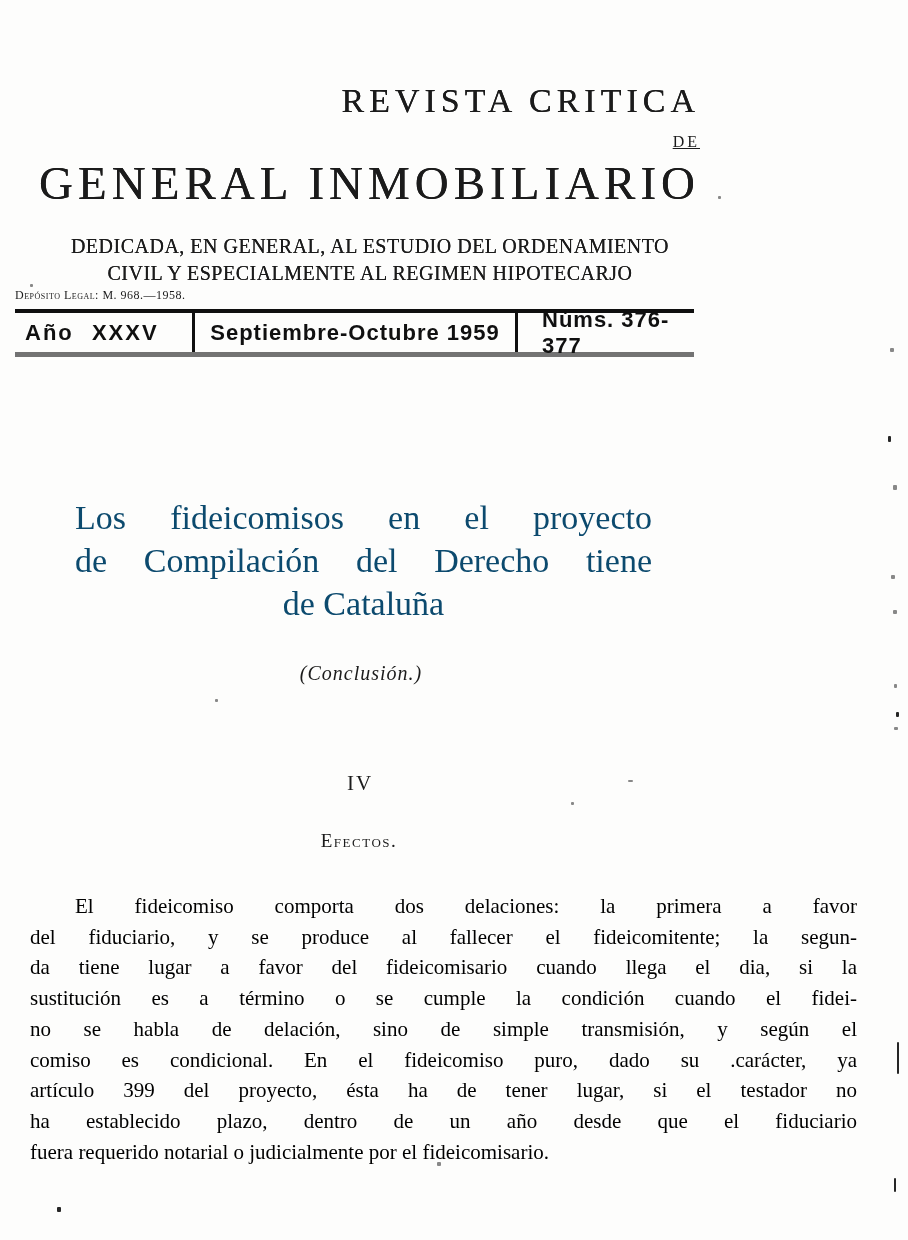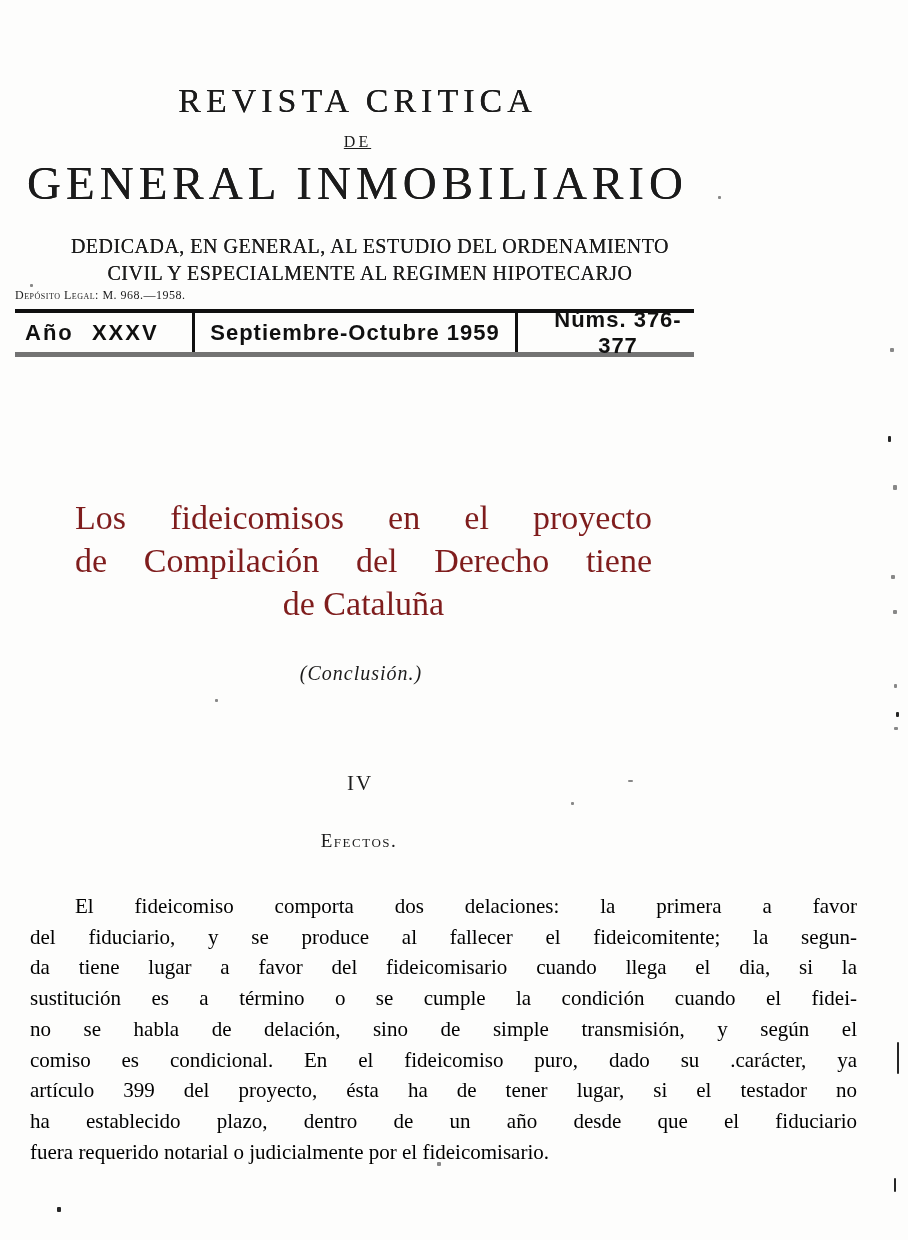--- a/index.html
+++ b/index.html
@@ -7,21 +7,21 @@
     position: relative;
     width: 908px;
     height: 1240px;
     background: #fdfdfc;
     overflow: hidden;
     font-family: "Liberation Serif", "DejaVu Serif", serif;
     color: #1b1b1b;
   }
 
   
-  .masthead-line { position: absolute; left: 15px; width: 685px; text-align: center; }
+  .masthead-line { position: absolute; left: 15px; width: 685px; text-align: right; }
   .mast-1 {
     top: 82px;
     font-size: 34px;
     letter-spacing: 5px;
     font-weight: 400;
     text-shadow: 0 0 0.5px #1b1b1b;
   }
   .mast-2 {
     top: 133px;
     font-size: 16px;
@@ -57,26 +57,26 @@
   .issue-cell-volume {
     width: 177px; box-sizing: border-box; padding-left: 10px;
     letter-spacing: 2px; word-spacing: 10px;
   }
   .issue-cell-period {
     width: 326px; align-self: stretch; box-sizing: border-box;
     border-left: 3px solid #101010; border-right: 3px solid #101010;
     display: flex; align-items: center; justify-content: center;
     letter-spacing: 1px;
   }
-  .issue-cell-numbers { flex: 1; text-align: center; letter-spacing: 1px; margin-left: 24px; }
+  .issue-cell-numbers { flex: 1; text-align: left; letter-spacing: 1px; margin-left: 24px; }
 
   
   .article-title {
     position: absolute; left: 75px; top: 496px; width: 577px;
-    font-size: 34px; line-height: 43px; color: #7f1d1d;
+    font-size: 34px; line-height: 43px; color: #0c4a6e;
   }
   .title-line-justify { text-align: justify; text-align-last: justify; }
   .title-line-center { text-align: center; }
 
   .conclusion {
     position: absolute; left: 15px; top: 662px; width: 692px;
     text-align: center; font-style: italic; font-size: 20px; letter-spacing: 1px;
   }
   .section-number {
     position: absolute; left: 15px; top: 771px; width: 690px;

